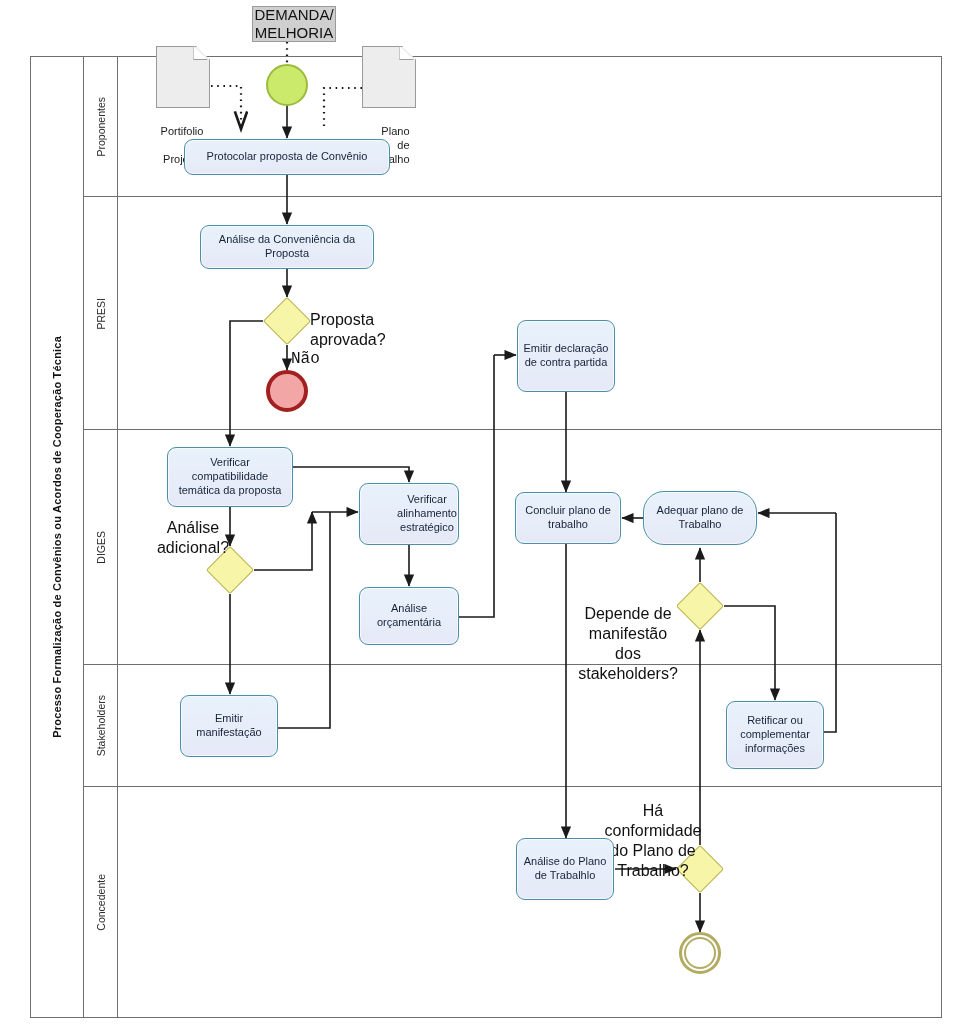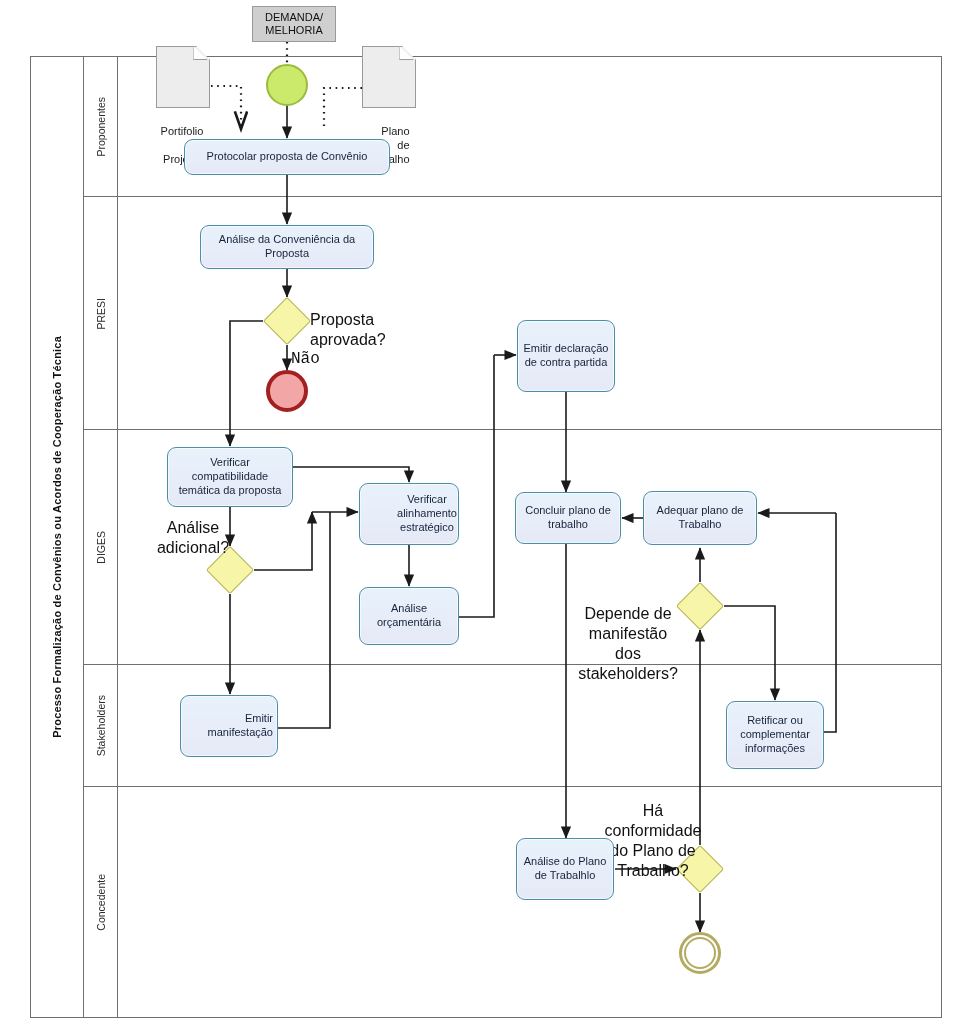--- a/index.html
+++ b/index.html
@@ -45,21 +45,21 @@
     clip-path:polygon(0 0, 74% 0, 100% 22%, 100% 100%, 0 100%);}
   .dataobj .fold{position:absolute;right:0;top:0;width:26%;height:22%;
     border-left:1px solid #9a9a9a;border-bottom:1px solid #9a9a9a;
     background:#fff;clip-path:polygon(0 0,100% 100%,0 100%);}
   .dataobj .cap{position:absolute;left:50%;transform:translateX(-50%);top:100%;
     margin-top:19px;white-space:nowrap;text-align:right;font-size:11px;color:#1b1b1b;line-height:1.25;}
 
   
   .annot{position:absolute;background:#cfcfcf;border:1px solid #9a9a9a;
     display:flex;align-items:center;justify-content:center;text-align:center;
-    font-size:11px;color:#111;line-height:1.2;padding:2px 6px;box-sizing:border-box;}
+    font-size:15px;color:#111;line-height:1.2;padding:2px 6px;box-sizing:border-box;}
 
   
   .flabel{position:absolute;font-size:16px;color:#111;line-height:1.25;text-align:center;white-space:pre-line;}
 
   
   #edges{position:absolute;left:0;top:0;width:976px;height:1026px;pointer-events:none;}
 </style>
 </head>
 <body>
 
@@ -205,21 +205,21 @@
   <div class="task" style="left:517px;top:320px;width:98px;height:72px;">Emitir declaração de contra partida</div>
 
   <div class="task" style="left:167px;top:447px;width:126px;height:60px;">Verificar compatibilidade temática da proposta</div>
 
   <div class="task" style="left:359px;top:483px;width:100px;height:62px;padding-left:40px;">Verificar alinhamento estratégico</div>
 
   <div class="task" style="left:359px;top:587px;width:100px;height:58px;">Análise orçamentária</div>
 
   <div class="task" style="left:515px;top:492px;width:106px;height:52px;">Concluir plano de trabalho</div>
 
-  <div class="task" style="left:643px;top:491px;width:114px;height:54px;">Adequar plano de Trabalho</div>
-
-  <div class="task" style="left:180px;top:695px;width:98px;height:62px;text-align:right;">Emitir manifestação</div>
+  <div class="task" style="left:643px;top:491px;width:114px;height:54px;border-radius:21px;">Adequar plano de Trabalho</div>
+
+  <div class="task" style="left:180px;top:695px;width:98px;height:62px;">Emitir manifestação</div>
 
   <div class="task" style="left:726px;top:701px;width:98px;height:68px;">Retificar ou complementar informações</div>
 
   <div class="task" style="left:516px;top:838px;width:98px;height:62px;">Análise do Plano de Trabalhlo</div>
 
 </div>
 
 </body></html>

